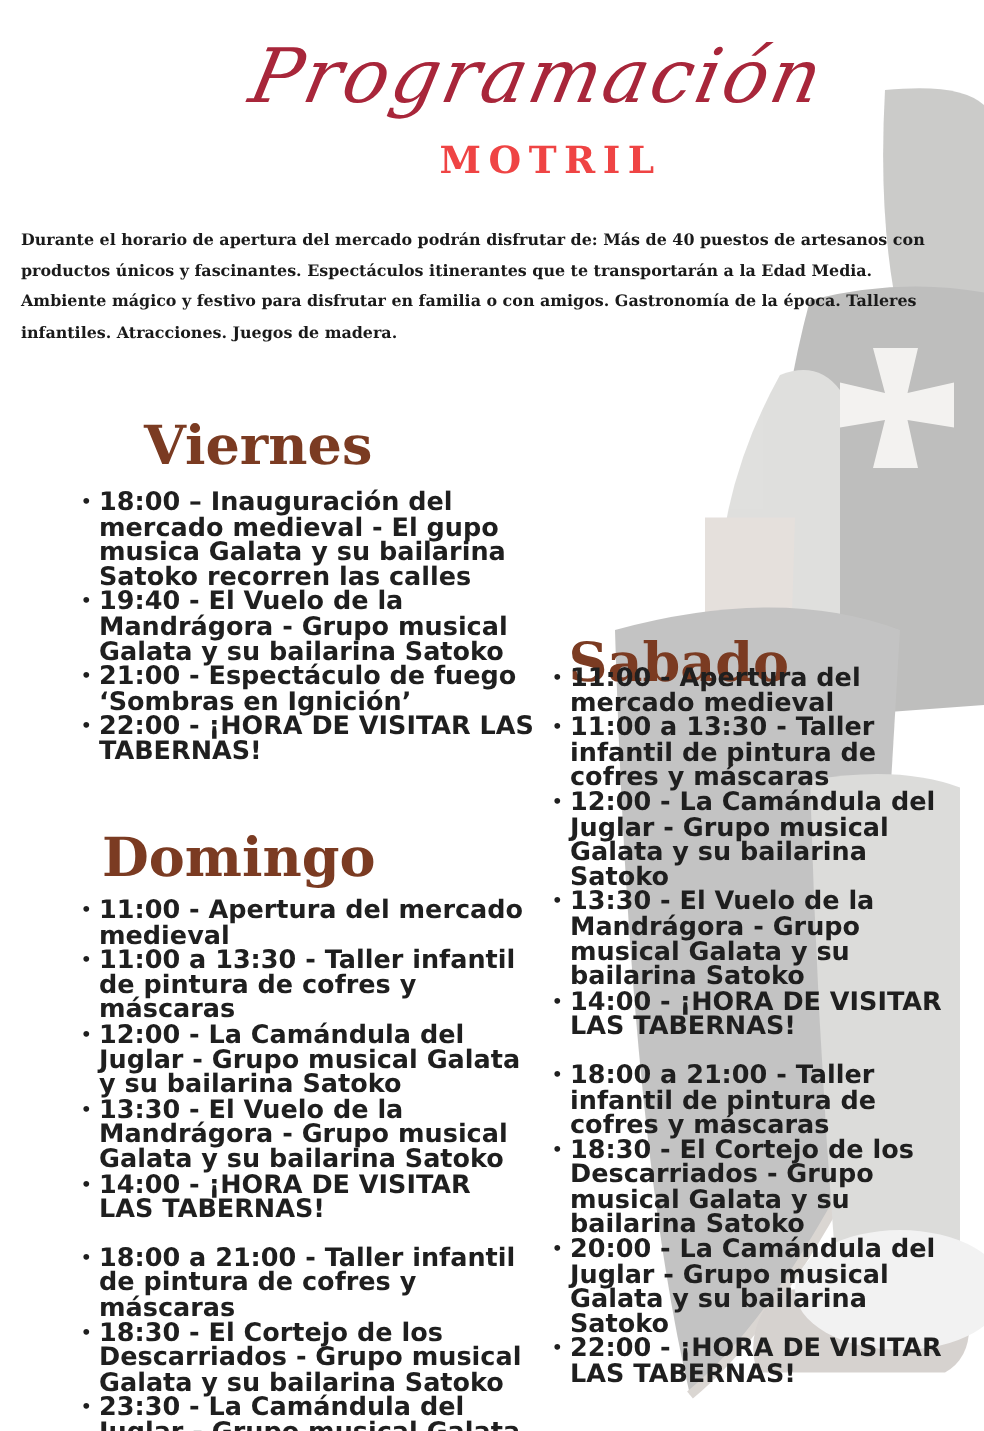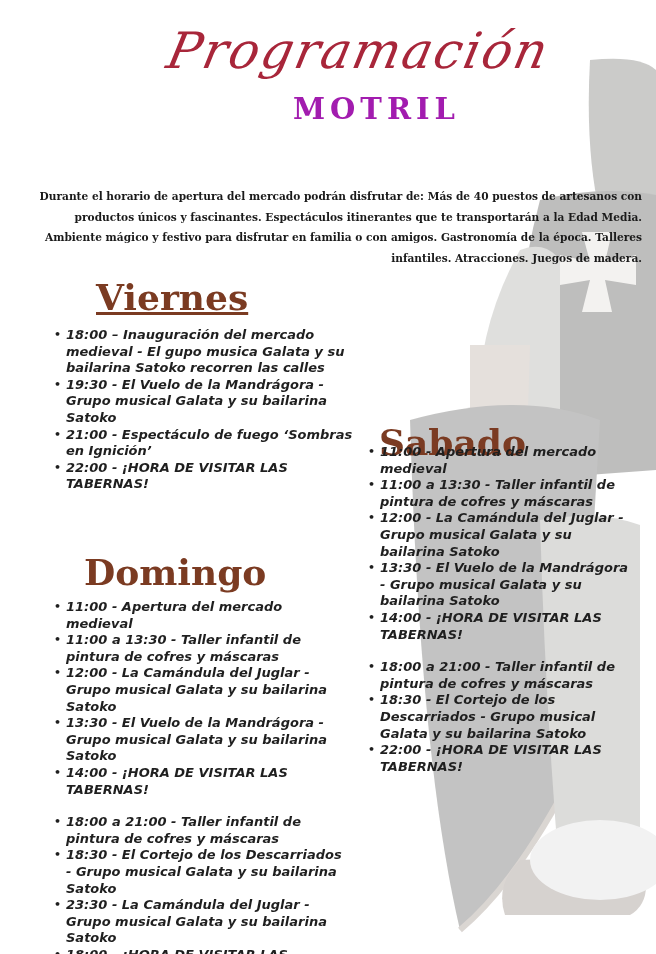--- a/index.html
+++ b/index.html
@@ -14,38 +14,38 @@
     .title-script {
       position: absolute; left: 168px; top: 22px;
       font-family: "DejaVu Serif", serif; font-style: italic;
       font-size: 50px; color: #a8263a; letter-spacing: 2px;
       font-weight: normal;
       transform: skewX(-12deg);
     }
     .title-city {
       position: absolute; left: 293px; top: 92px;
       font-family: "DejaVu Serif", serif; font-weight: bold;
-      font-size: 29px; letter-spacing: 5px; color: #a21caf; text-align: center;
+      font-size: 25px; letter-spacing: 5px; color: #ef4444; text-align: center;
     }
     .intro {
       position: absolute; left: 14px; top: 150px; width: 628px;
-      text-align: right;
+      text-align: left;
       font-family: "DejaVu Serif", serif; font-weight: bold;
-      font-size: 10.6px; line-height: 20.5px; color: #1a1a1a; margin-top: 36px;
+      font-size: 10.6px; line-height: 20.5px; color: #1a1a1a;
     }
     .day-title {
       position: absolute;
       font-family: "DejaVu Serif", serif; font-weight: bold;
       font-size: 36px; color: #7b3b22;
       letter-spacing: 0px;
     }
     .list {
       position: absolute; margin: 0; padding: 0; list-style: none;
       font-family: "DejaVu Sans", sans-serif; font-weight: bold;
-      font-size: 13px; line-height: 16.6px; color: #1f1f1f; font-style: italic;
+      font-size: 17px; line-height: 16.6px; color: #1f1f1f;
     }
     .list li { position: relative; padding-left: 12px; }
     .list li::before {
       content: "•"; position: absolute; left: 0; top: 0; font-size: 11px;
     }
     .list li.gap { margin-top: 16px; }
   </style>
 </head>
 <body>
 
@@ -73,41 +73,42 @@
     <ellipse cx="600" cy="860" rx="70" ry="40" fill="#dcdcdc"></ellipse>
   </g>
   <rect x="0" y="0" width="656" height="954" fill="#ffffff" opacity="0.35"></rect>
 </svg>
 
 <div class="title-script">Programación</div>
 <div class="title-city">MOTRIL</div>
 
 <div class="intro">Durante el horario de apertura del mercado podrán disfrutar de: Más de 40 puestos de artesanos con productos únicos y fascinantes. Espectáculos itinerantes que te transportarán a la Edad Media. Ambiente mágico y festivo para disfrutar en familia o con amigos. Gastronomía de la época. Talleres infantiles. Atracciones. Juegos de madera.</div>
 
-<div class="day-title" style="left:96px; top:276px;text-decoration:underline;">Viernes</div>
+<div class="day-title" style="left:96px; top:276px;">Viernes</div>
 <ul class="list" style="left:54px; top:327px; width:302px;">
   <li>18:00 – Inauguración del mercado medieval - El gupo musica Galata  y su bailarina Satoko recorren las calles</li>
-  <li>19:30 - El Vuelo de la Mandrágora - Grupo musical Galata y su bailarina  Satoko</li>
+  <li>19:40 - El Vuelo de la Mandrágora - Grupo musical Galata y su bailarina  Satoko</li>
   <li>21:00 - Espectáculo de fuego ‘Sombras en Ignición’</li>
   <li>22:00 - ¡HORA DE VISITAR LAS TABERNAS!</li>
 </ul>
 
 <div class="day-title" style="left:379px; top:378px;margin-top:43px;">Sabado</div>
 <ul class="list" style="left:368px; top:444px; width:262px;">
   <li>11:00 - Apertura del mercado medieval</li>
   <li>11:00 a 13:30 - Taller infantil de pintura de cofres y máscaras</li>
   <li>12:00 - La Camándula del Juglar - Grupo musical Galata  y su bailarina Satoko</li>
   <li>13:30 - El Vuelo de la Mandrágora - Grupo musical Galata  y su bailarina Satoko</li>
   <li>14:00 - ¡HORA DE VISITAR LAS TABERNAS!</li>
   <li class="gap">18:00 a 21:00 - Taller infantil de pintura de cofres y máscaras</li>
   <li>18:30 - El Cortejo de los Descarriados - Grupo musical Galata  y su bailarina Satoko</li>
+  <li>20:00 -  La Camándula del Juglar - Grupo musical Galata  y su bailarina Satoko</li>
   <li>22:00 - ¡HORA DE VISITAR LAS TABERNAS!</li>
 </ul>
 
-<div class="day-title" style="left:84px; top:551px;">Domingo</div>
+<div class="day-title" style="left:68px; top:551px;">Domingo</div>
 <ul class="list" style="left:54px; top:599px; width:296px;">
   <li>11:00 - Apertura del mercado medieval</li>
   <li>11:00 a 13:30 - Taller infantil de pintura de cofres y máscaras</li>
   <li>12:00 - La Camándula del Juglar - Grupo musical Galata  y su bailarina Satoko</li>
   <li>13:30 - El Vuelo de la Mandrágora - Grupo musical Galata  y su bailarina Satoko</li>
   <li>14:00 - ¡HORA DE VISITAR LAS TABERNAS!</li>
   <li class="gap">18:00 a 21:00 - Taller infantil de pintura de cofres y máscaras</li>
   <li>18:30 - El Cortejo de los Descarriados - Grupo musical Galata  y su bailarina Satoko</li>
   <li>23:30 -  La Camándula del Juglar - Grupo musical Galata  y su bailarina Satoko</li>
   <li>18:00 - ¡HORA DE VISITAR LAS TABERNAS!</li>

